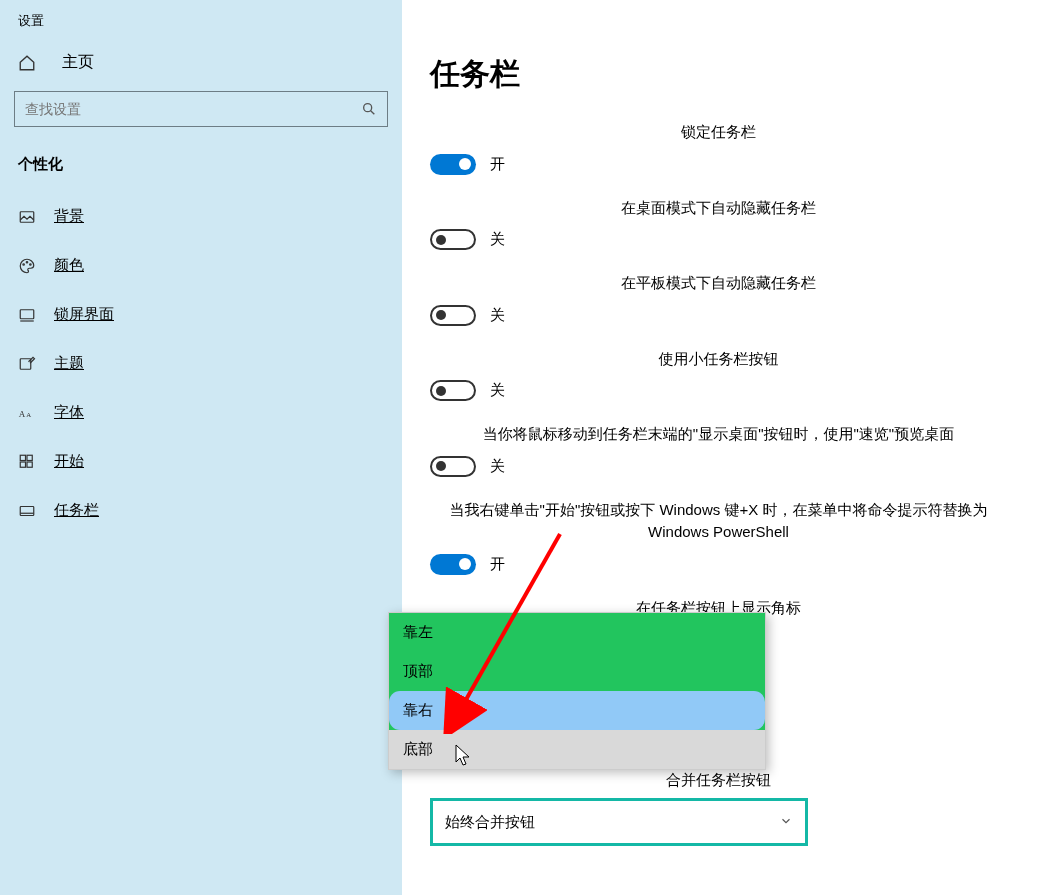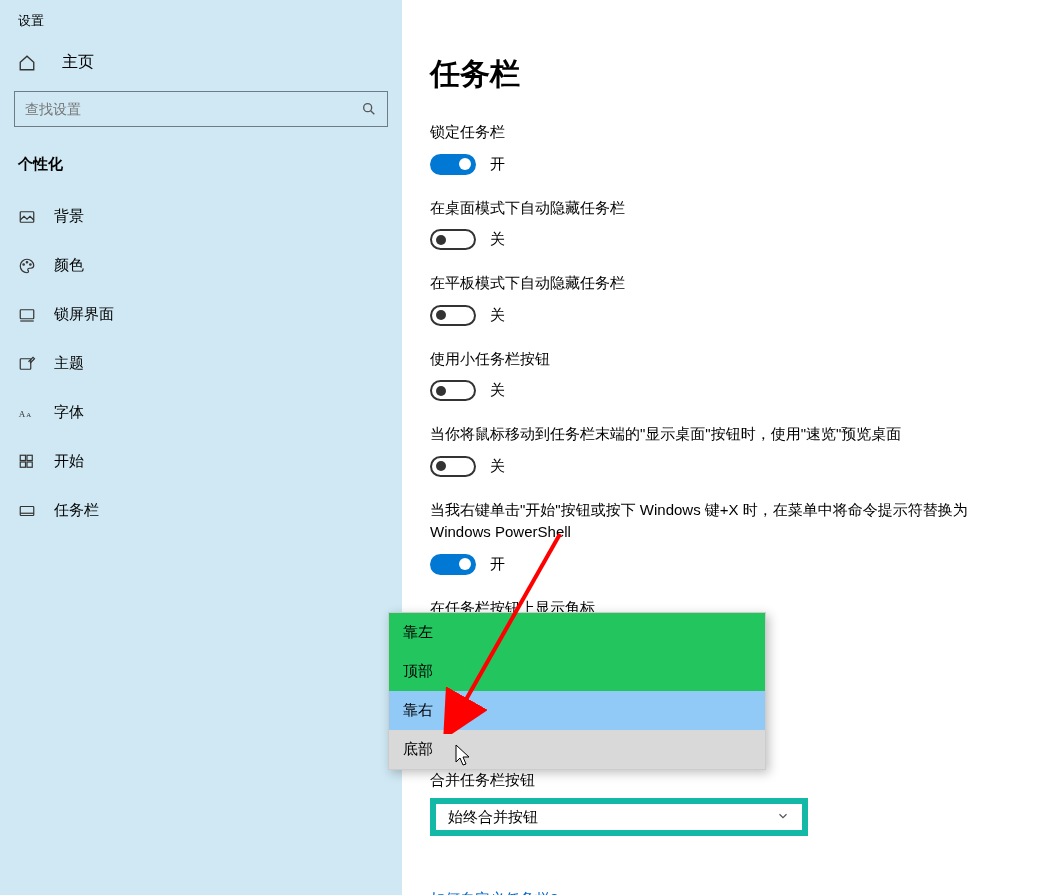--- a/index.html
+++ b/index.html
@@ -58,35 +58,36 @@
     font-weight: bold;
   }
   .nav-list { list-style: none; }
   .nav-item {
     display: flex;
     align-items: center;
     gap: 18px;
     padding: 15px 18px;
     font-size: 15px;
     cursor: pointer;
+    text-decoration: underline;
   }
   .nav-item .icon { width: 18px; height: 18px; display:flex; align-items:center; justify-content:center; color:#333;}
   
   .main {
     flex: 1;
     padding: 54px 40px 20px 28px;
     position: relative;
     height: 100%;
   }
   .page-title {
     font-size: 30px;
     font-weight: 600;
     margin-bottom: 26px;
   }
-  .setting-block { margin-bottom: 22px; }
+  .setting-block { margin-bottom: 22px; text-align: center; }
   .setting-label { font-size: 15px; margin-bottom: 10px; line-height:1.5;}
   .toggle-row { display:flex; align-items:center; gap:14px; }
   .toggle {
     width: 46px;
     height: 21px;
     border-radius: 11px;
     position: relative;
     cursor: pointer;
   }
   .toggle.on { background:#0078d4; }
@@ -106,22 +107,22 @@
     content:"";
     position:absolute;
     width:10px; height:10px; border-radius:50%;
     background:#333;
     top:3.5px; left:4px;
   }
   .toggle-text { font-size:15px; }
   .combine-label { font-size:15px; margin-bottom:8px; }
   .combine-select {
     width: 378px;
-    height: 38px;
-    border:6px solid #14b8a6;
+    height: 48px;
+    border:3px solid #14b8a6;
     display:flex;
     align-items:center;
     justify-content:space-between;
     padding:0 12px;
     font-size:15px;
     cursor:pointer;
     background:#fff;
   }
   .combine-select .chev { color:#555; }
   .link { color:#0066cc; font-size:15px; margin-top:32px; display:inline-block;}
@@ -134,21 +135,21 @@
     background:#22c55e;
     border:1px solid #ccc;
     box-shadow: 3px 3px 10px rgba(0,0,0,0.25);
     z-index: 50;
   }
   .dropdown-item {
     padding: 10px 14px;
     font-size:15px;
     cursor:pointer;
   }
-  .dropdown-item.highlight { background:#91c9f7; }
+  .dropdown-item.highlight { background:#91c9f7;border-radius:11px; }
   .dropdown-item.hover { background:#d9d9d9; }
   
   .arrow-svg{
     position:absolute;
     left: 430px;
     top: 524px;
     width: 160px;
     height: 210px;
     z-index: 60;
     pointer-events:none;

